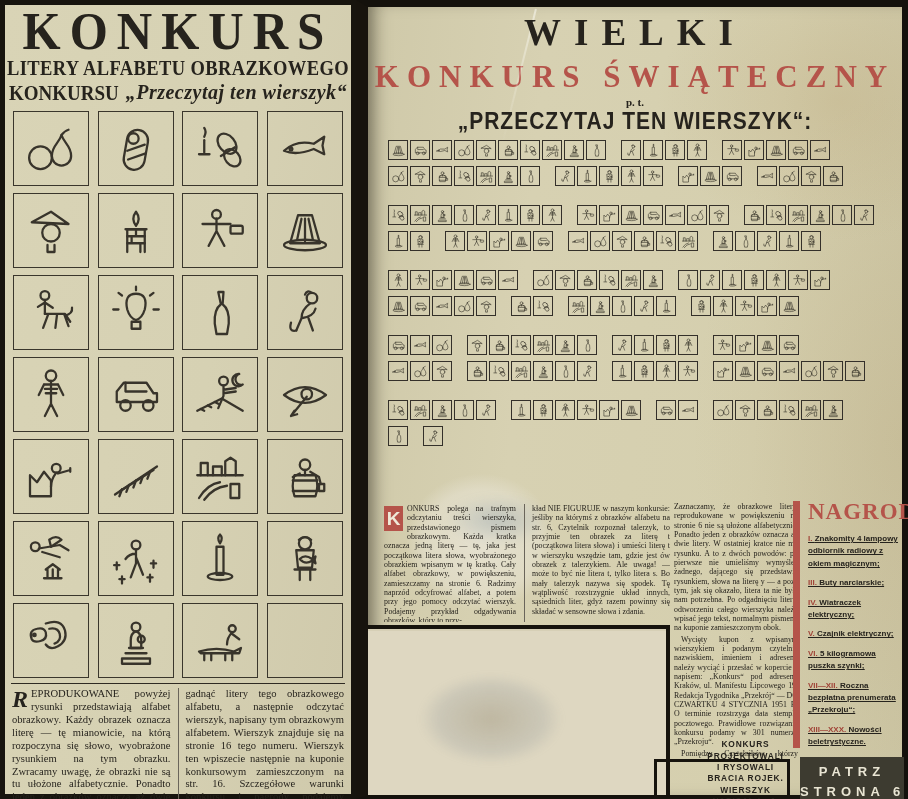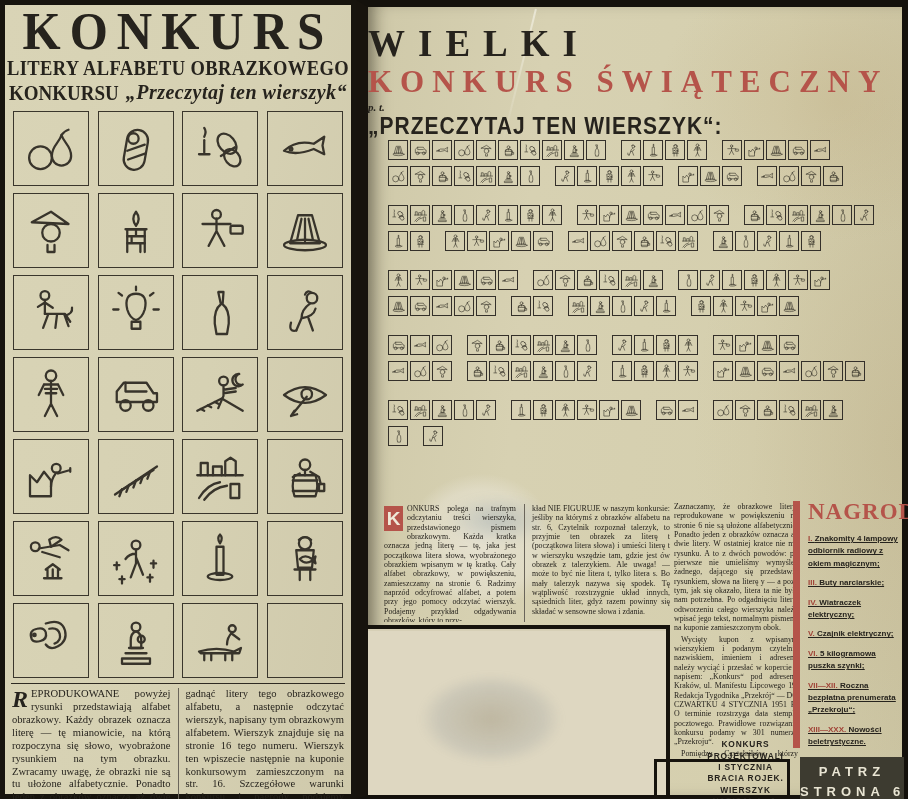--- a/index.html
+++ b/index.html
@@ -26,24 +26,24 @@
   .lp-drop{float:left;font-style:italic;font-weight:bold;font-size:24px;line-height:.85;margin:1px 3px 0 0;}
 
   
   .right-page{position:absolute;left:356px;top:0;width:552px;height:799px;box-sizing:border-box;
     background:
       radial-gradient(260px 200px at 88% 12%, rgba(176,148,96,.22), rgba(176,148,96,0) 70%),
       radial-gradient(300px 500px at 100% 55%, rgba(170,144,96,.16), rgba(170,144,96,0) 70%),
       linear-gradient(95deg,#cfc9a9 0%,#d7d1b2 30%,#d5cfae 70%,#cbc4a2 100%);
     border-top:7px solid #14110c;border-right:6px solid #14110c;border-bottom:4px solid #14110c;
     border-left:12px solid #17130d; box-shadow:inset 14px 0 18px -10px rgba(20,16,8,.55);}
-  .rp-title{text-align:left;padding-top:17px;}
+  .rp-title{text-align:center;padding-top:6px;}
   .rp-title .w{font-weight:bold;font-size:37px;line-height:1.05;letter-spacing:13px;transform:scaleY(1.05);}
-  .rp-title .m{font-weight:bold;font-size:31px;letter-spacing:8px;margin-top:1px;}
-  .rp-title .pt{font-weight:bold;font-style:italic;font-size:11px;margin-top:1px;}
+  .rp-title .m{font-weight:bold;font-size:31px;letter-spacing:8px;margin-top:7px;}
+  .rp-title .pt{font-weight:bold;font-size:11px;margin-top:1px;}
   .rp-title .q{font-family:"Liberation Sans",sans-serif;font-weight:bold;font-size:21px;
      letter-spacing:1px;margin-top:1px;transform:scaleY(1.1);}
   .rp-rebus{position:absolute;left:20px;top:133px;right:8px;}
   .r-row{display:flex;gap:15px;margin-bottom:6px;}
   .r-row.stanza-end{margin-bottom:19px;}
   .r-word{display:flex;gap:2px;}
   .r-box{width:20px;height:20px;border:1.2px solid #34302a;box-sizing:border-box;
      display:flex;align-items:center;justify-content:center;background:rgba(255,255,255,.03);}
   .rp-col{position:absolute;font-size:7.9px;line-height:1.18;text-align:justify;overflow:hidden;}
   .rp-col p{margin:0 0 2px;}
@@ -1706,21 +1706,21 @@
           <div class="prize-item"><span class="pnum">V. </span><span class="ptext">Czajnik elektryczny;</span></div>
           <div class="prize-item"><span class="pnum">VI. </span><span class="ptext">5 kilogramowa puszka szynki;</span></div>
           <div class="prize-item"><span class="pnum">VII—XII. </span><span class="ptext">Roczna bezpłatna prenumerata „Przekroju“;</span></div>
           <div class="prize-item"><span class="pnum">XIII—XXX. </span><span class="ptext">Nowości beletrystyczne.</span></div>
         </div>
 
     </div>
 
     <div class="credits-box">
         <div class="credit-line">KONKURS PROJEKTOWALI</div>
-        <div class="credit-line">I STYCZNIA BRACIA ROJEK.</div>
+        <div class="credit-line">I RYSOWALI BRACIA ROJEK.</div>
         <div class="credit-line">WIERSZYK NAPISAŁ L. J. KERN</div>
       </div>
     <div class="seepage">
       <div>PATRZ</div>
       <div>STRONA 6</div>
     </div>
   </div>
 </div>
 
 </body></html>

